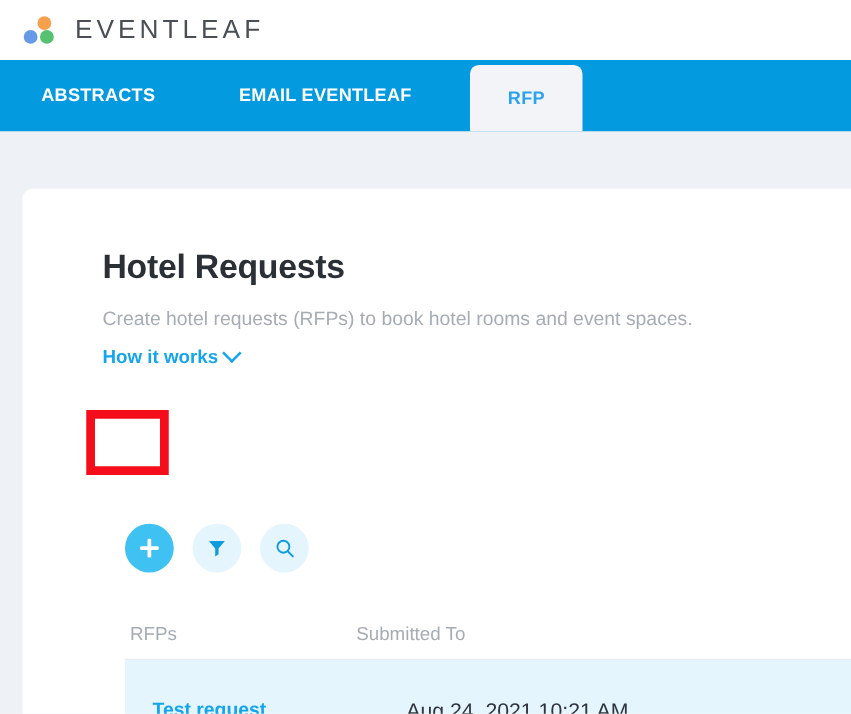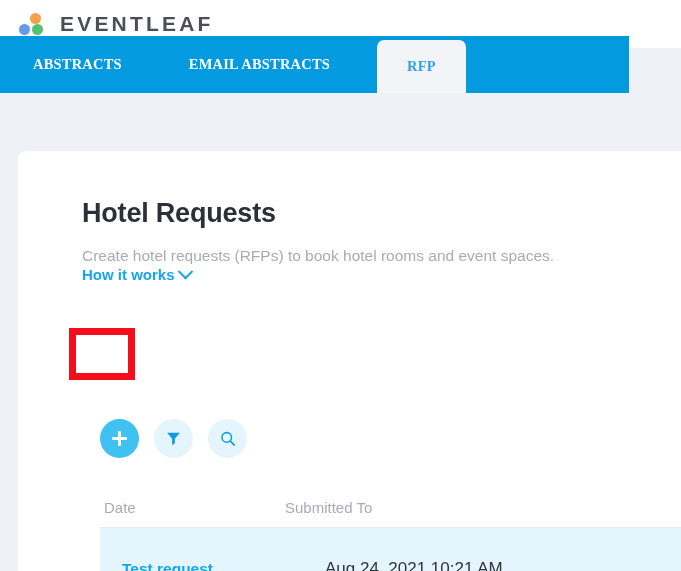--- a/index.html
+++ b/index.html
@@ -58,33 +58,32 @@
   }
   .logo-dot.green {
     width: 11px; height: 11px;
     background: #56c271;
     left: 14px; top: 13px;
   }
   .logo-text {
     font-size: 21px;
     letter-spacing: 3.2px;
     color: #4a4f56;
-    font-weight: 700;
+    font-weight: 400;
     white-space: nowrap;
   }
 
   
   .nav-bar {
     position: absolute;
-    top: 36px;
+    top: 48px;
     left: 0;
-    width: 629px;
+    width: 681px;
     height: 57px;
     background: #049ae0;
-    font-family: Liberation Serif, serif;
   }
   .nav-tabs {
     position: absolute;
     left: 0;
     top: 0;
     height: 57px;
     display: flex;
     align-items: stretch;
   }
   .nav-tab {
@@ -154,21 +153,21 @@
     font-size: 15.5px;
     color: #a7acb4;
     margin: 18px 0 0 0;
     line-height: 1.2;
     white-space: nowrap;
   }
   .how-it-works {
     display: inline-flex;
     align-items: center;
     gap: 5px;
-    margin-top: 1px;
+    margin-top: 12px;
     color: #15a5ee;
     font-size: 15px;
     font-weight: 700;
     cursor: pointer;
     user-select: none;
   }
   .chev {
     display: inline-block;
     width: 9px;
     height: 9px;
@@ -296,21 +295,21 @@
     </div>
     <div class="logo-text">EVENTLEAF</div>
   </div>
 
   <div class="nav-bar">
     <div class="nav-tabs">
       <div class="nav-tab t-abstracts">
         <span>ABSTRACTS</span>
       </div>
       <div class="nav-tab t-email">
-        <span>EMAIL ABSTRACTS</span>
+        <span>EMAIL EVENTLEAF</span>
       </div>
       <div class="nav-tab active">
         <span>RFP</span>
       </div>
     </div>
   </div>
 
   <div class="page-body">
     <div class="content-card">
       <div class="card-inner">
@@ -337,21 +336,21 @@
             <svg width="18" height="18" viewBox="0 0 20 20">
               <circle cx="8.6" cy="8.2" r="5.3" fill="none" stroke="#0d9ce0" stroke-width="1.7"></circle>
               <line x1="12.6" y1="12.4" x2="17" y2="16.8" stroke="#0d9ce0" stroke-width="1.7" stroke-linecap="round"></line>
             </svg>
           </button>
         </div>
 
         
         <div class="table-wrap">
           <div class="thead">
-            <div class="th c-name">Date</div>
+            <div class="th c-name">RFPs</div>
             <div class="th c-sub">Submitted To</div>
           </div>
 
           <div class="trow">
             <div class="td c-name">
               <span class="row-link">Test request</span>
             </div>
             <div class="td c-date">Aug 24, 2021 10:21 AM</div>
             <div class="td c-sub"></div>
           </div>

